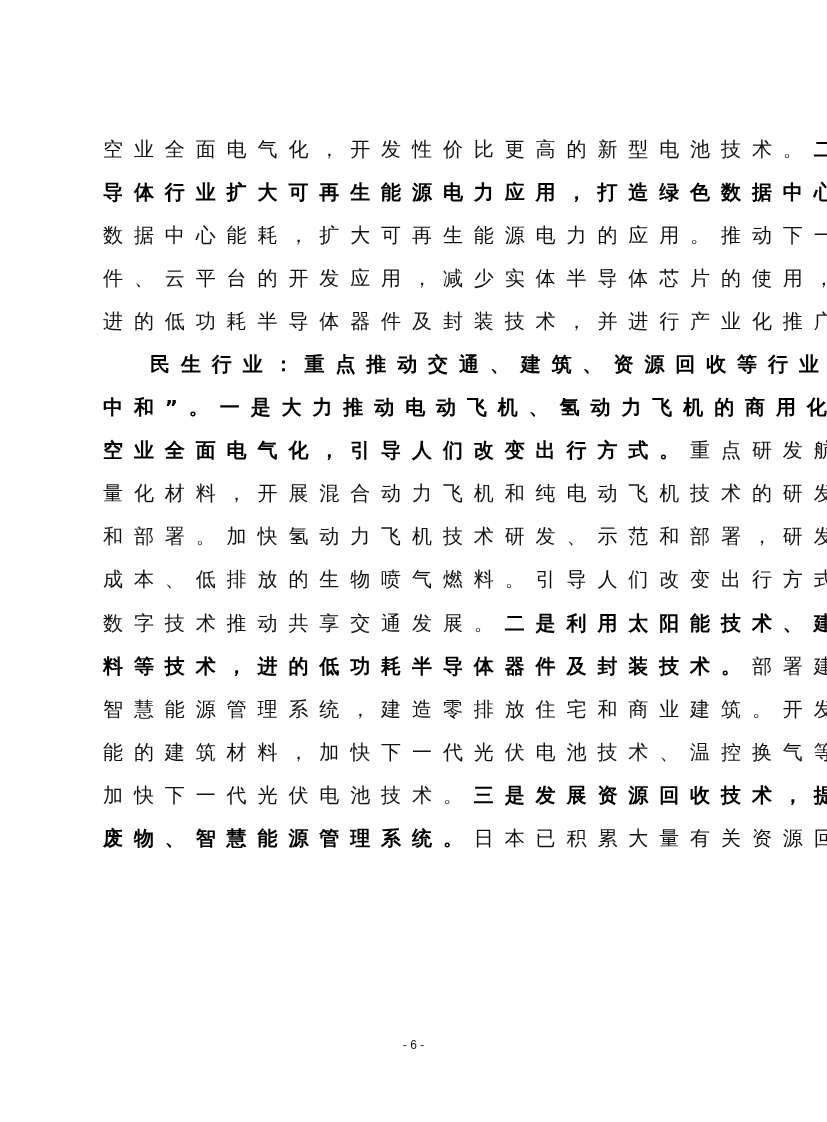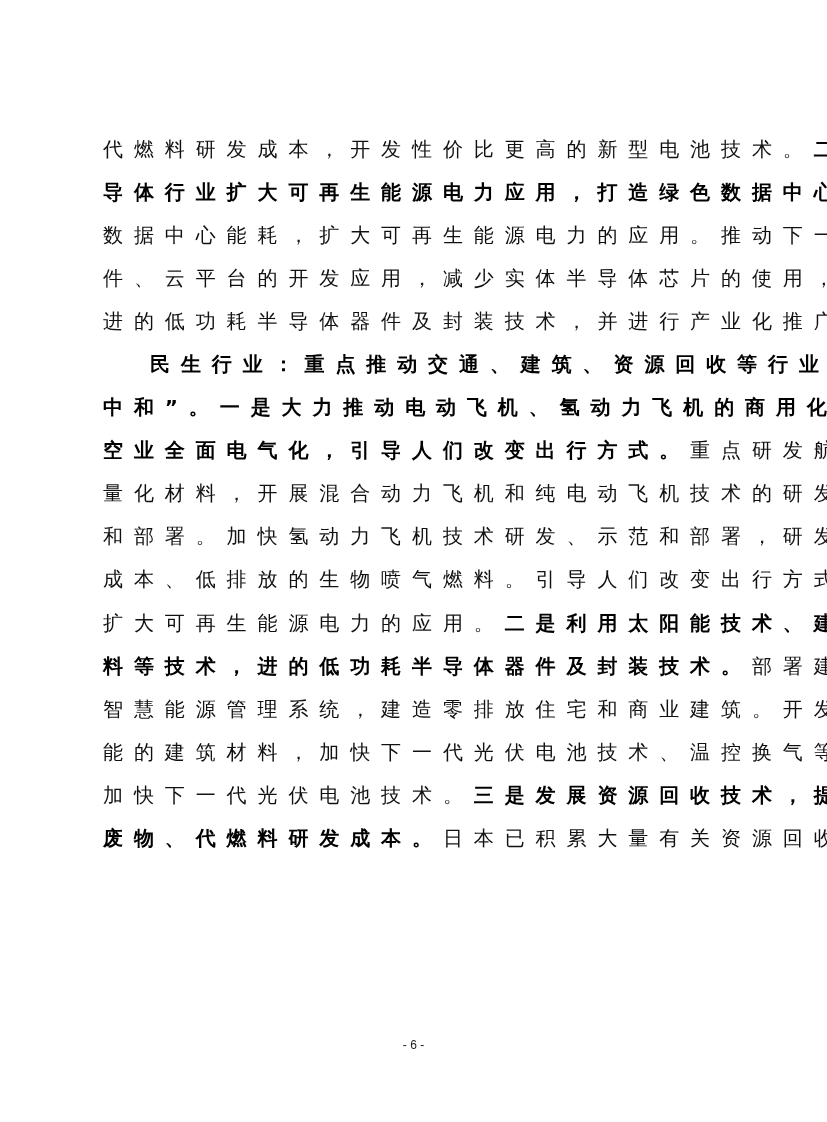--- a/index.html
+++ b/index.html
@@ -21,32 +21,32 @@
   .page-number {
     position: absolute; left: 0; width: 827px; top: 1038px; text-align: center;
     font-family: "Liberation Sans", sans-serif; font-size: 12px; color: #222;
   }
 </style>
 </head>
 <body>
 
 <div class="page">
   <div class="body-text" id="body-text">
-      <span class="line"><span>代燃料研发成本，开发性价比更高的新型电池技术。</span><span class="b">二是在半</span></span>
+      <span class="line"><span>空业全面电气化，开发性价比更高的新型电池技术。</span><span class="b">二是在半</span></span>
       <span class="line"><span class="b">导体行业扩大可再生能源电力应用，打造绿色数据中心。</span></span>
       <span class="line"><span>数据中心能耗，扩大可再生能源电力的应用。推动下一代云软</span></span>
       <span class="line"><span>件、云平台的开发应用，减少实体半导体芯片的使用，研发先</span></span>
       <span class="line"><span>进的低功耗半导体器件及封装技术，并进行产业化推广。</span></span>
       <span class="line indent"><span class="b">民生行业：重点推动交通、建筑、资源回收等行业实现“碳</span></span>
       <span class="line"><span class="b">中和”。一是大力推动电动飞机、氢动力飞机的商用化，实现航</span></span>
       <span class="line"><span class="b">空业全面电气化，引导人们改变出行方式。</span><span>重点研发航空轻</span></span>
       <span class="line"><span>量化材料，开展混合动力飞机和纯电动飞机技术的研发、示范</span></span>
       <span class="line"><span>和部署。加快氢动力飞机技术研发、示范和部署，研发先进低</span></span>
       <span class="line"><span>成本、低排放的生物喷气燃料。引导人们改变出行方式，利用</span></span>
-      <span class="line"><span>扩大可再生能源电力的应用。</span><span class="b">二是利用太阳能技术、建筑新材</span></span>
+      <span class="line"><span>数字技术推动共享交通发展。</span><span class="b">二是利用太阳能技术、建筑新材</span></span>
       <span class="line"><span class="b">料等技术，进的低功耗半导体器件及封装技术。</span><span>部署建筑物</span></span>
       <span class="line"><span>智慧能源管理系统，建造零排放住宅和商业建筑。开发先进节</span></span>
       <span class="line"><span>能的建筑材料，加快下一代光伏电池技术、温控换气等新材料</span></span>
       <span class="line"><span>加快下一代光伏电池技术。</span><span class="b">三是发展资源回收技术，提高对废水、</span></span>
-      <span class="line"><span class="b">废物、代燃料研发成本。</span><span>日本已积累大量有关资源回收方面</span></span>
+      <span class="line"><span class="b">废物、智慧能源管理系统。</span><span>日本已积累大量有关资源回收方面</span></span>
     </div>
   <div class="page-number">- 6 -</div>
 </div>
 
 </body></html>

